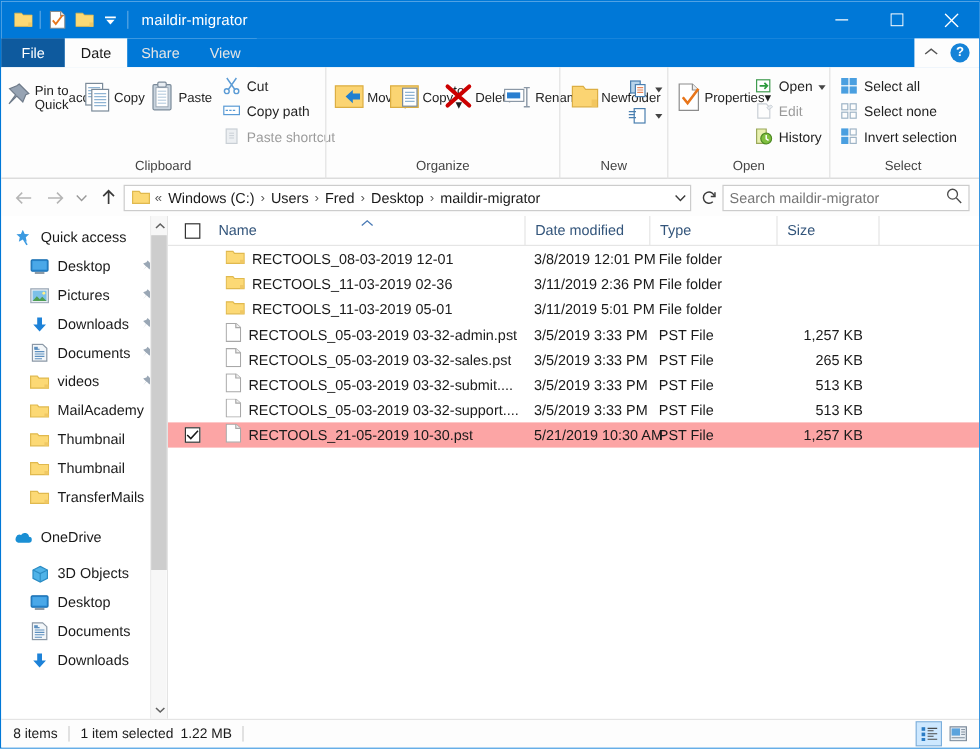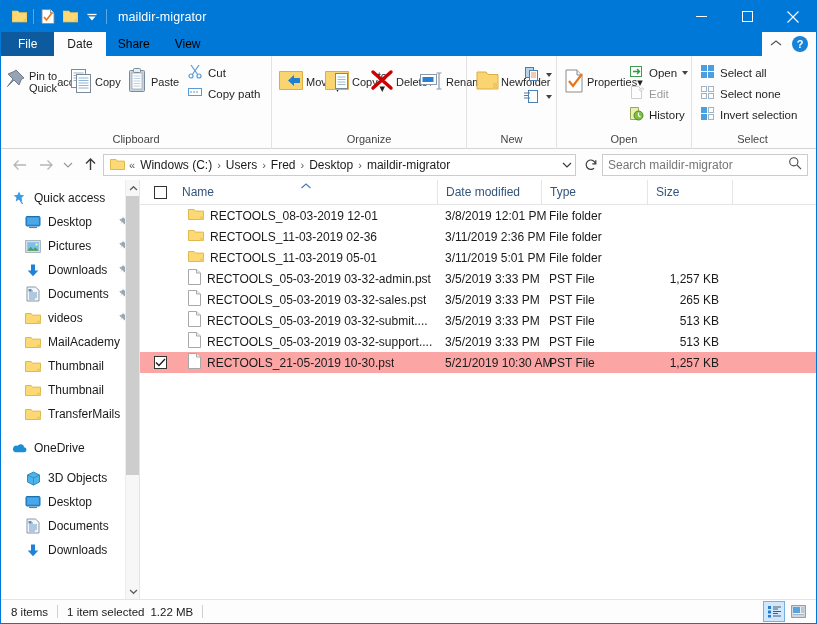--- a/index.html
+++ b/index.html
@@ -39,21 +39,21 @@
   .wc { width: 46px; height: 31px; display:flex; align-items:center; justify-content:center; }
 
   
   #tabbar { height: 24px; background: #0078d7; display:flex; align-items:flex-end; position: relative; }
   .tab {
     height: 24px; padding: 0 13px; display:flex; align-items:center;
     font-size: 12px; color:#fff; white-space: nowrap;
   }
   .tab.file { background:#0e5a9e; color:#fff; padding: 0 17px; }
   .tab.active { background:#fdfdfd; color:#1a1a1a; }
-  .tab.inactive { color: #000000; padding-left: 12px; }
+  .tab.inactive { color: #e5e5e5; padding-left: 12px; }
   .tabbar-rest { flex:1; background:#0078d7; height:24px; }
   .tab-right { position:absolute; right:0; top:0; height:24px; background:#fdfdfd;
                display:flex; align-items:center; padding: 0 8px; gap:10px; }
   .help-circ { width:16px; height:16px; border-radius:50%; background:#1583d8;
                color:#fff; font-size:11px; font-weight:bold; display:flex;
                align-items:center; justify-content:center; }
 
   
   #ribbon {
     height: 93px; background: #fdfdfd;
@@ -263,20 +263,29 @@
           </div>
           <div class="smallbtn">
             <span>
               <svg width="16" height="16" viewBox="0 0 16 16">
                   <rect x="1.5" y="4.5" width="13" height="7" fill="#fff" stroke="#5b9bd5"></rect>
                   <path d="M3 8h2M6 8h2M9 8h2" stroke="#5b9bd5" stroke-width="1"></path>
                 </svg>
             </span>
             <span class="lbl">Copy path</span>
           </div>
+          <div class="smallbtn disabled">
+            <span>
+              <svg width="16" height="16" viewBox="0 0 16 16">
+                  <rect x="3.5" y="2.5" width="9" height="12" fill="#d8dfe6" stroke="#8b98a6"></rect>
+                  <path d="M6 6h4M6 8h4M6 10h4" stroke="#8b98a6" stroke-width=".8"></path>
+                </svg>
+            </span>
+            <span class="lbl">Paste shortcut</span>
+          </div>
         </div>
       </div>
       <div class="rgroup-label">Clipboard</div>
     </div>
 
     <div class="rgroup" style="width:195px">
       <div class="rgroup-body" style="padding-left:4px">
         <div class="bigbtn" style="width:46px">
           <span class="glyph">
             <svg width="30" height="30" viewBox="0 0 30 30">

